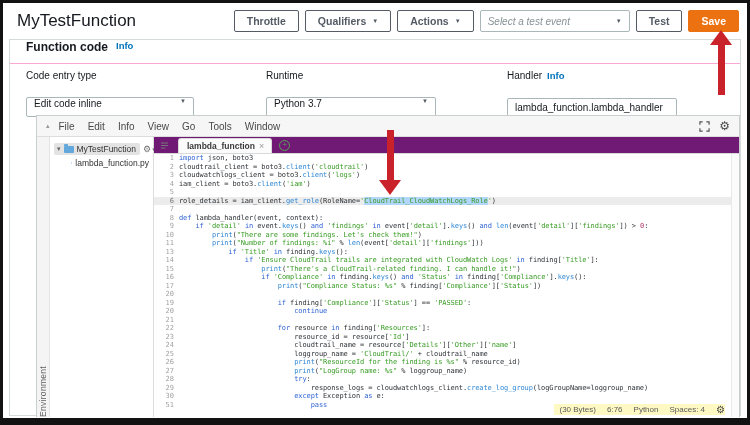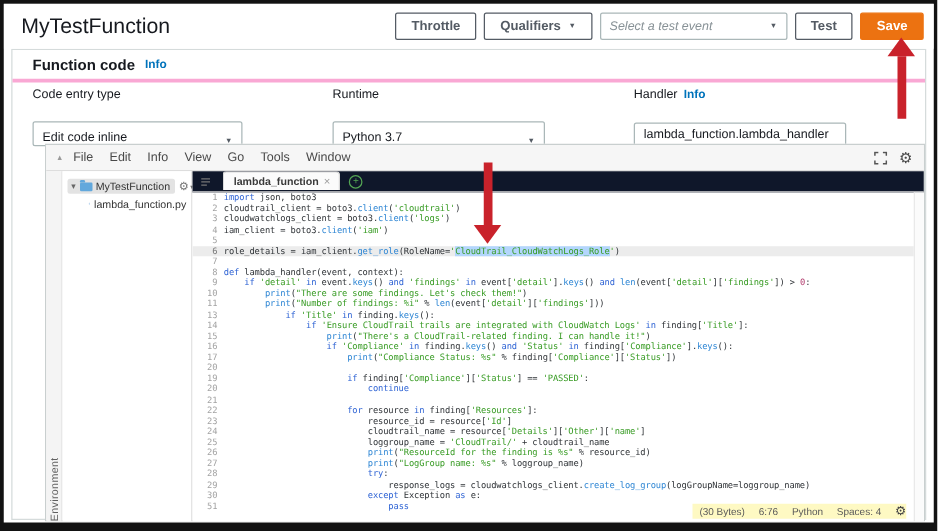--- a/index.html
+++ b/index.html
@@ -17,29 +17,29 @@
        font-family:inherit;cursor:pointer;white-space:nowrap}
   .btn .caret{font-size:6px;line-height:1}
   .btn.primary{background:var(--accent);border-color:var(--accent);color:#fff}
   .fake-select{height:22px;width:150px;display:flex;align-items:center;box-sizing:border-box;
        border:1px solid #aab7b8;border-radius:2px;padding:0 7px;font-size:10px;color:#879196;
        font-style:italic;background:#fff;cursor:pointer}
   .fake-select .caret{margin-left:auto;color:#545b64;font-size:6px;font-style:normal}
 
   
   .card{position:absolute;left:6px;right:6px;top:36px;bottom:2px;border:1px solid #d5dbdb;background:#fff}
-  .section-head{height:23px;display:flex;align-items:center;gap:8px;padding:0 16px;border-bottom:3px solid #f9a8d4}
+  .section-head{height:23px;display:flex;align-items:flex-start;gap:8px;padding:0 16px;border-bottom:1px solid #f9a8d4}
   .sec-title{font-size:12px;font-weight:700;color:#16191f}
   .info{font-size:9.5px;font-weight:700;color:var(--info_link);text-decoration:none;cursor:pointer}
 
   
   .field{position:absolute}
   .flabel{display:flex;gap:5px;align-items:center;font-size:10px;color:#16191f;margin-bottom:16px}
   .select{box-sizing:border-box;height:20px;border:1px solid #aab7b8;border-radius:2px;display:flex;
-          align-items:flex-end;padding:0 7px;font-size:10px;color:#16191f;background:#fff;cursor:pointer}
+          align-items:flex-start;padding:0 7px;font-size:10px;color:#16191f;background:#fff;cursor:pointer}
   .select .caret{margin-left:auto;font-size:6px;color:#545b64}
   .tinput{box-sizing:border-box;width:100%;height:20px;border:1px solid #aab7b8;border-radius:2px;
           padding:0 7px;font-size:10px;color:#16191f;font-family:inherit}
   #field-entry{left:16px;top:30px;width:168px}
   #field-runtime{left:256px;top:30px;width:170px}
   #field-handler{left:497px;top:30px;width:170px}
 
   
   .editor{position:absolute;left:33px;top:112px;width:704px;height:302px;border:1px solid #c9cfcf;
           background:#fff;box-sizing:border-box;z-index:1}
@@ -61,21 +61,21 @@
   .pill{background:#e3e3e3;border-radius:2px;padding:1px 4px 1px 3px;display:flex;gap:3px;align-items:center}
   .tw{color:#666;font-size:7px}
   .folder-ic{width:10px;height:7px;background:#62a8dc;border-radius:1px;position:relative;display:inline-block}
   .folder-ic::before{content:"";position:absolute;top:-2px;left:0;width:4px;height:2px;background:#62a8dc;
                      border-radius:1px 1px 0 0}
   .tree-gear{margin-left:auto;font-size:9px;color:#707070;display:flex;align-items:center;gap:1px}
   .tiny{font-size:5px}
   .file-row{padding-left:21px}
 
   .code-pane{flex:1;position:relative;background:#fff;min-width:0}
-  .tabbar{height:17px;background:#0f172a;border-bottom:1px solid #d9d9d9;display:flex;align-items:flex-start;
+  .tabbar{height:17px;background:#701a75;border-bottom:1px solid #d9d9d9;display:flex;align-items:center;
           padding-left:6px;box-sizing:border-box}
   .tab-list-icon{align-self:center;margin-right:9px;display:flex;cursor:pointer}
   .tab{display:flex;align-items:center;gap:4px;background:#fbfbfb;border:1px solid #d9d9d9;border-bottom:none;
        border-radius:3px 3px 0 0;padding:0 7px 0 8px;font-size:8.5px;font-weight:700;color:#3a3a3a;height:15px;
        box-sizing:border-box;cursor:pointer}
   .close{color:#9a9a9a;font-size:9px;font-weight:400;cursor:pointer}
   .newtab{margin-left:7px;align-self:center;width:9px;height:9px;border:1px solid #54a554;border-radius:50%;
           color:#54a554;font-size:8px;line-height:8px;text-align:center;cursor:pointer}
 
   .code{position:absolute;top:17px;left:0;right:7px;bottom:0;overflow:hidden;cursor:text}
@@ -112,20 +112,24 @@
 <div class="page">
 
   <div class="topbar">
     <h1 class="title">MyTestFunction</h1>
     <div class="actions">
       <button class="btn">Throttle</button>
       <button class="btn">
           <span>Qualifiers</span>
           <span class="caret">▼</span>
         </button>
+      <button class="btn">
+          <span>Actions</span>
+          <span class="caret">▼</span>
+        </button>
       <div class="fake-select">
           <span>Select a test event</span>
           <span class="caret">▼</span>
         </div>
       <button class="btn">Test</button>
       <button class="btn primary">Save</button>
     </div>
   </div>
 
   <div class="card">

